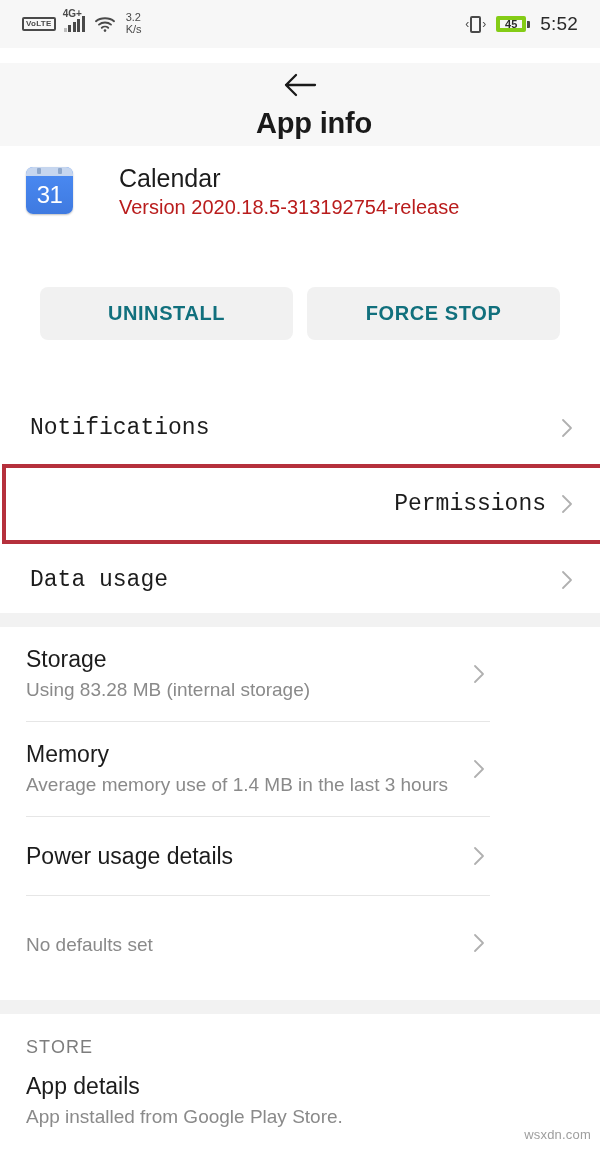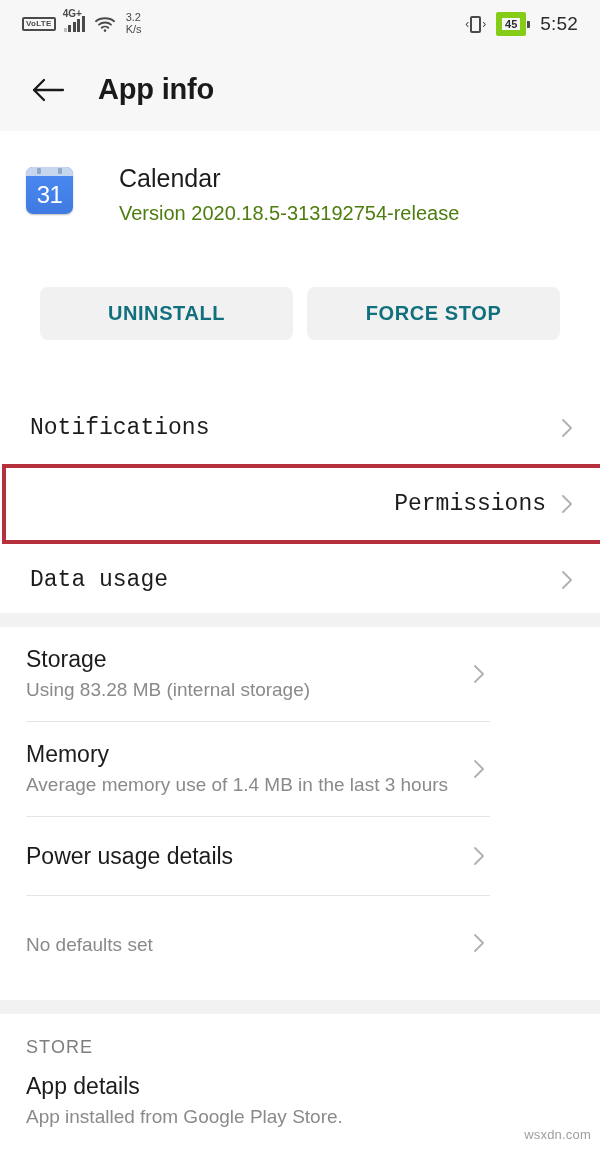--- a/index.html
+++ b/index.html
@@ -34,31 +34,31 @@
   .bars i:nth-child(3){ height:10px;}
   .bars i:nth-child(4){ height:13px;}
   .bars i:nth-child(5){ height:16px;}
   .wifi{ width:20px; height:16px; position:relative; margin-left:3px; }
   .speed{ display:flex; flex-direction:column; line-height:1.05; font-size:11px; color:#4a4a4a; margin-left:4px;}
   .vibrate{ display:flex; align-items:center; gap:1px; }
   .vib-body{ width:11px; height:17px; border:2px solid #4a4a4a; border-radius:2px; }
   .vib-wave{ font-size:12px; color:#4a4a4a; line-height:1; }
   .battery{ display:flex; align-items:center; }
   .bat-body{
-    border:6px solid #84cc16; border-radius:2px; height:24px;
+    border:4px solid #84cc16; border-radius:2px; height:16px;
     min-width:30px; display:flex; align-items:center; justify-content:center;
     font-size:11px; font-weight:600; color:#2b2b2b; padding:0 2px;
   }
   .bat-tip{ width:3px; height:7px; background:#4a4a4a; border-radius:0 1px 1px 0; margin-left:1px;}
   .clock{ font-size:19px; color:#2b2b2b; letter-spacing:.2px; }
 
   
   .appbar{
-    position:absolute; top:48px; left:0; width:600px; height:83px;
-    background:#f7f7f7; display:flex; align-items:center; padding:0 26px;
+    position:absolute; top:63px; left:0; width:600px; height:83px;
+    background:#f7f7f7; display:flex; align-items:center; padding:0 26px;flex-direction:column;
   }
   .back-btn{ width:44px; height:44px; display:flex; align-items:center; justify-content:center; }
   .appbar-title{ font-size:29px; font-weight:bold; color:#1a1a1a; margin-left:28px; letter-spacing:-.2px;}
 
   
   .app-header{ position:absolute; top:131px; left:0; width:600px; display:flex; padding:32px 26px 0 26px; }
   .app-icon{
     width:47px; height:47px; border-radius:7px; margin-top:4px;
     background:linear-gradient(#4b8bf4,#3f7ae0);
     position:relative; box-shadow:0 1px 2px rgba(0,0,0,.25); overflow:hidden;
@@ -68,21 +68,21 @@
   .app-icon .ring{ position:absolute; top:1px; width:4px; height:6px; background:#8fa8cc; border-radius:1px;}
   .app-icon .ring.l{ left:11px;} .app-icon .ring.r{ right:11px;}
   .app-icon .day{
     position:absolute; left:0; right:0; top:9px; bottom:0;
     display:flex; align-items:center; justify-content:center;
     color:#ffffff; font-size:24px; letter-spacing:-.5px;
     font-family:"Liberation Sans", sans-serif;
   }
   .app-meta{ margin-left:46px; padding-top:0; }
   .app-name{ font-size:25px; color:#1c1c1c; line-height:1.25; }
-  .app-version{ font-size:20px; color:#4d7c0f; margin-top:6px; line-height:1.3; }
+  .app-version{ font-size:20px; color:#b91c1c; line-height:1.3; }
 
   
   .actions{ position:absolute; top:287px; left:0; width:600px; display:flex; gap:14px; padding:0 40px; }
   .action-btn{
     flex:1; height:53px; border:none; border-radius:8px; background:#f1f1f1;
     color:#11707d; font-size:20px; font-weight:bold; letter-spacing:.6px;
     font-family:"Liberation Sans", sans-serif; cursor:pointer;
   }
 
   

